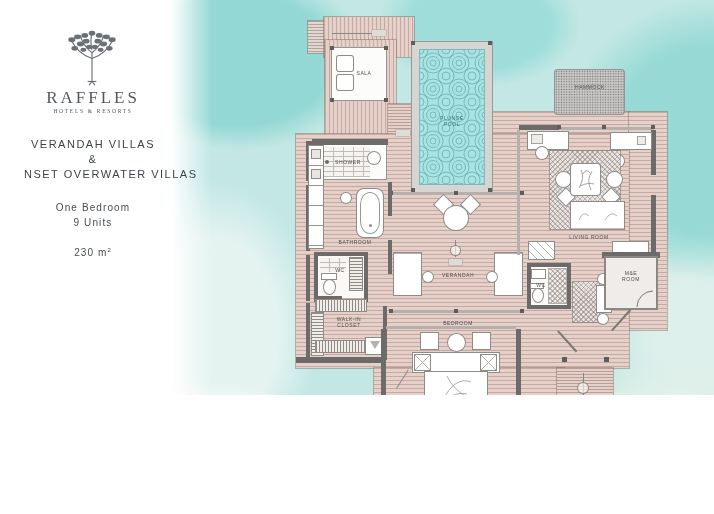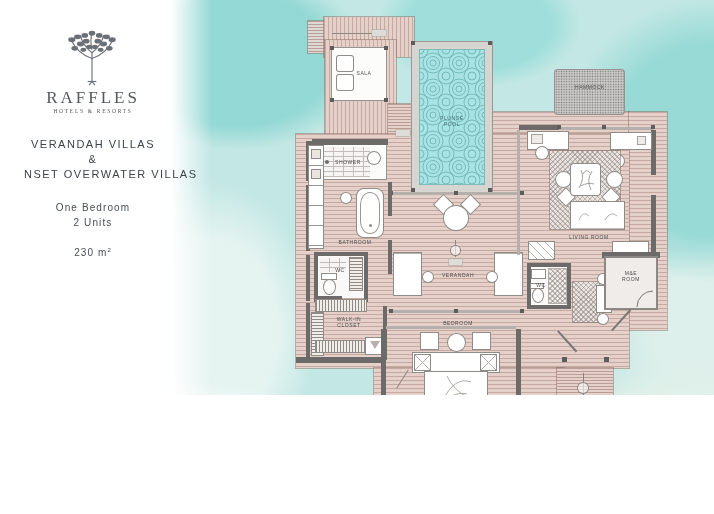--- a/index.html
+++ b/index.html
@@ -327,21 +327,21 @@
           <ellipse cx="62" cy="30" rx="4" ry="2.8"></ellipse>
         <ellipse cx="38" cy="30" rx="4" ry="2.8"></ellipse>
       </g>
     </svg>
     <div id="brand-name" class="abs brand">RAFFLES</div>
     <div id="brand-sub" class="abs brand">HOTELS &amp; RESORTS</div>
     <div class="abs ptitle" style="left:0;top:138px;width:138px;text-align:center;">VERANDAH VILLAS</div>
     <div class="abs ptitle" style="left:0;top:153px;width:138px;text-align:center;">&amp;</div>
     <div class="abs pspec" style="left:0;top:202px;width:138px;text-align:center;">One Bedroom</div>
     <div class="abs ptitle" style="left:0;top:168px;">NSET OVERWATER VILLAS</div>
-    <div class="abs pspec" style="left:0;top:217px;width:138px;text-align:center;">2 Units</div>
+    <div class="abs pspec" style="left:0;top:217px;width:138px;text-align:center;">9 Units</div>
     <div class="abs pspec" style="left:0;top:247px;width:138px;text-align:center;"><span>230 m</span><sup style="font-size:6px;">2</sup></div>
   </div>
 
   <div class="abs strip" style="left:0;width:60px;background:#ffffff;border-top:1px solid #b2b2b2;">
     <div class="abs" style="left:40px;top:1px;width:2px;height:6px;background:#8a5a3a;"></div>
     <div class="abs" style="left:38px;top:2px;width:6px;height:1px;background:#8a5a3a;"></div>
   </div>
   <div class="abs strip" style="left:60px;width:52px;background:#e5d7d6;"></div>
   <div class="abs strip" style="left:112px;width:53px;background:#f4edee;"></div>
   <div class="abs strip" style="left:165px;width:315px;background:#e3d5d1;"></div>

